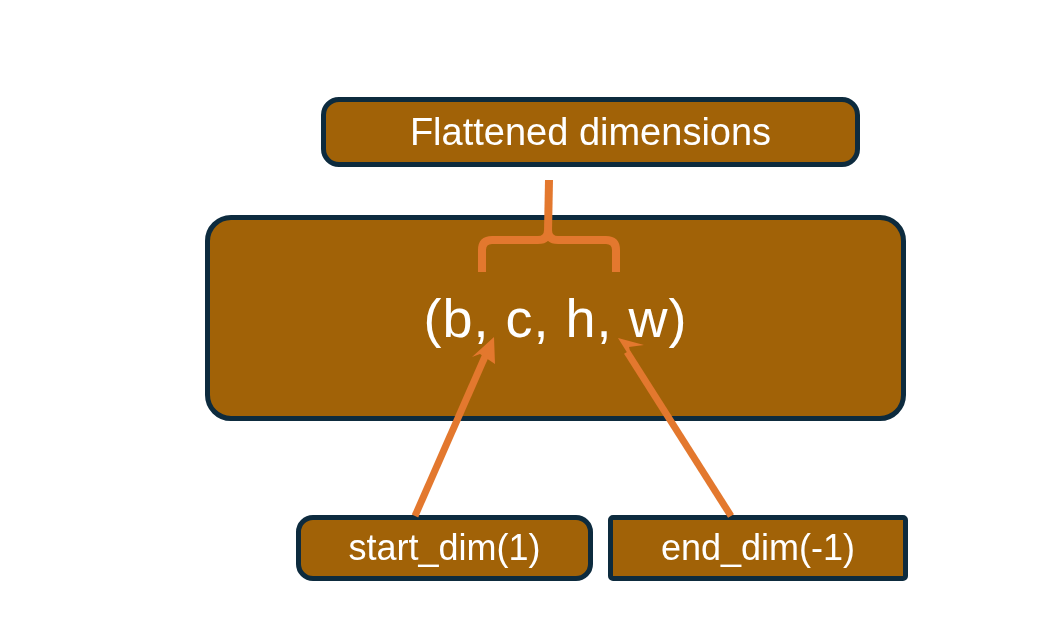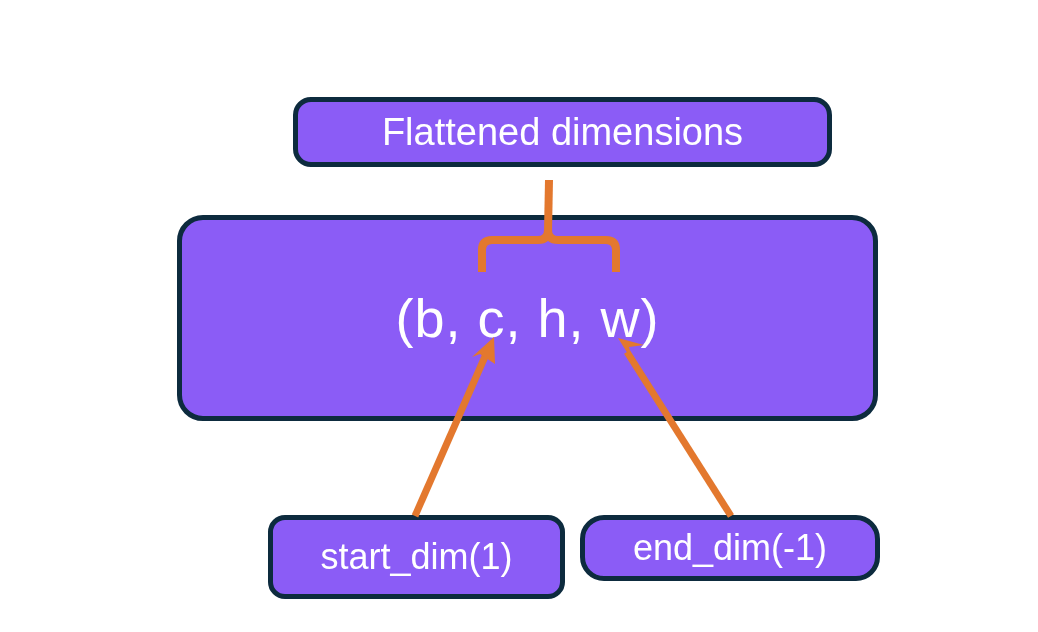--- a/index.html
+++ b/index.html
@@ -16,28 +16,29 @@
     height: 632px;
     background: #ffffff;
     overflow: hidden;
   }
   .node {
     position: absolute;
     box-sizing: border-box;
     display: flex;
     align-items: center;
     justify-content: center;
-    background: #8b5cf6;
+    background: #a16207;
     border: 5px solid #0d2b3e;
     border-radius: 22px;
     color: #ffffff;
     text-align: center;
     line-height: 1;
     white-space: nowrap;
     user-select: none;
+    margin-left: 28px;
   }
   .node-label {
     display: block;
     color: #ffffff;
   }
   #node-flattened {
     left: 293px;
     top: 97px;
     width: 539px;
     height: 70px;
@@ -54,31 +55,31 @@
   }
   #node-shape .node-label {
     font-size: 54px;
     letter-spacing: 1px;
   }
 
   #node-start-dim {
     left: 268px;
     top: 515px;
     width: 297px;
-    height: 84px;
+    height: 66px;
     border-radius: 17px;
   }
   #node-start-dim .node-label { font-size: 36px; }
 
   #node-end-dim {
     left: 580px;
     top: 515px;
     width: 300px;
     height: 66px;
-    border-radius: 24px;
+    border-radius: 5px;
   }
   #node-end-dim .node-label { font-size: 36px; }
 
   #connectors {
     position: absolute;
     left: 0;
     top: 0;
     width: 1038px;
     height: 632px;
     pointer-events: none;

